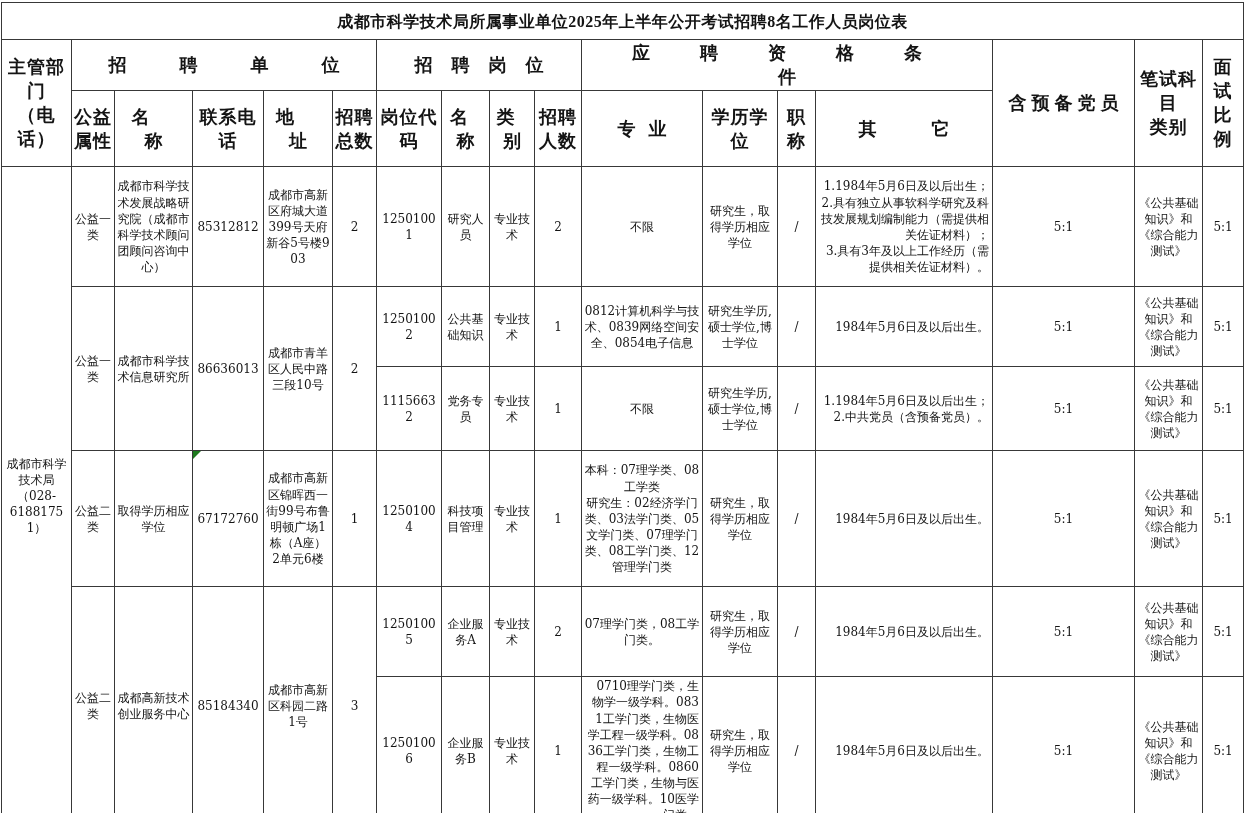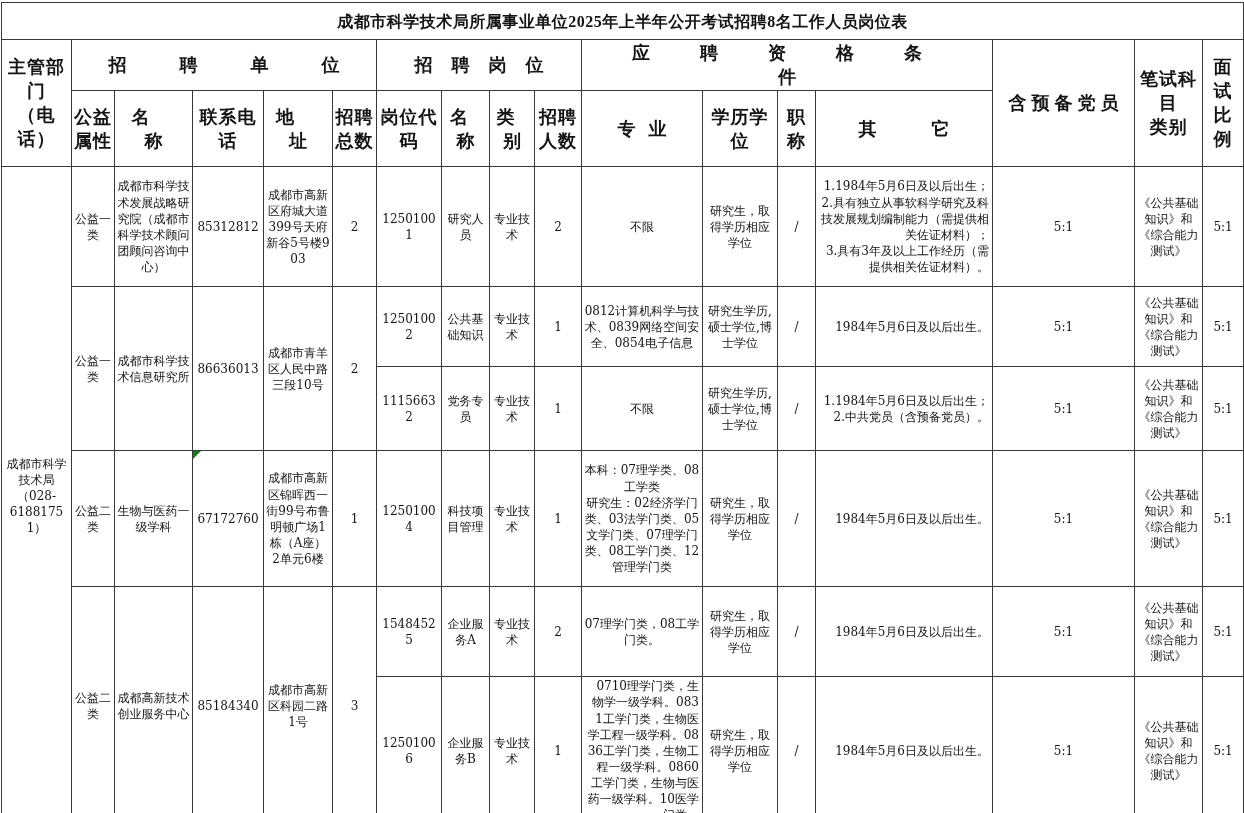--- a/index.html
+++ b/index.html
@@ -143,21 +143,21 @@
     <td>/</td>
     <td class="left">1.1984年5月6日及以后出生；
 2.中共党员（含预备党员）。</td>
     <td>5:1</td>
     <td>《公共基础知识》和《综合能力测试》</td>
     <td>5:1</td>
   </tr>
 
   <tr style="height:136px">
     <td>公益二类</td>
-    <td>生物与医药一级学科</td>
+    <td>取得学历相应学位</td>
     <td class="rel"><span class="green-tri"></span><span>67172760</span></td>
     <td>成都市高新区锦晖西一街99号布鲁明顿广场1栋（A座）2单元6楼</td>
     <td>1</td>
     <td>12501004</td>
     <td>科技项目管理</td>
     <td>专业技术</td>
     <td>1</td>
     <td>本科：07理学类、08工学类
 研究生：02经济学门类、03法学门类、05文学门类、07理学门类、08工学门类、12管理学门类</td>
     <td>研究生，取得学历相应学位</td>
@@ -167,21 +167,21 @@
     <td>《公共基础知识》和《综合能力测试》</td>
     <td>5:1</td>
   </tr>
 
   <tr style="height:90px">
     <td rowspan="2">公益二类</td>
     <td rowspan="2">成都高新技术创业服务中心</td>
     <td rowspan="2">85184340</td>
     <td rowspan="2">成都市高新区科园二路1号</td>
     <td rowspan="2">3</td>
-    <td>15484525</td>
+    <td>12501005</td>
     <td>企业服务A</td>
     <td>专业技术</td>
     <td>2</td>
     <td>07理学门类，08工学门类。</td>
     <td>研究生，取得学历相应学位</td>
     <td>/</td>
     <td class="left">1984年5月6日及以后出生。</td>
     <td>5:1</td>
     <td>《公共基础知识》和《综合能力测试》</td>
     <td>5:1</td>

